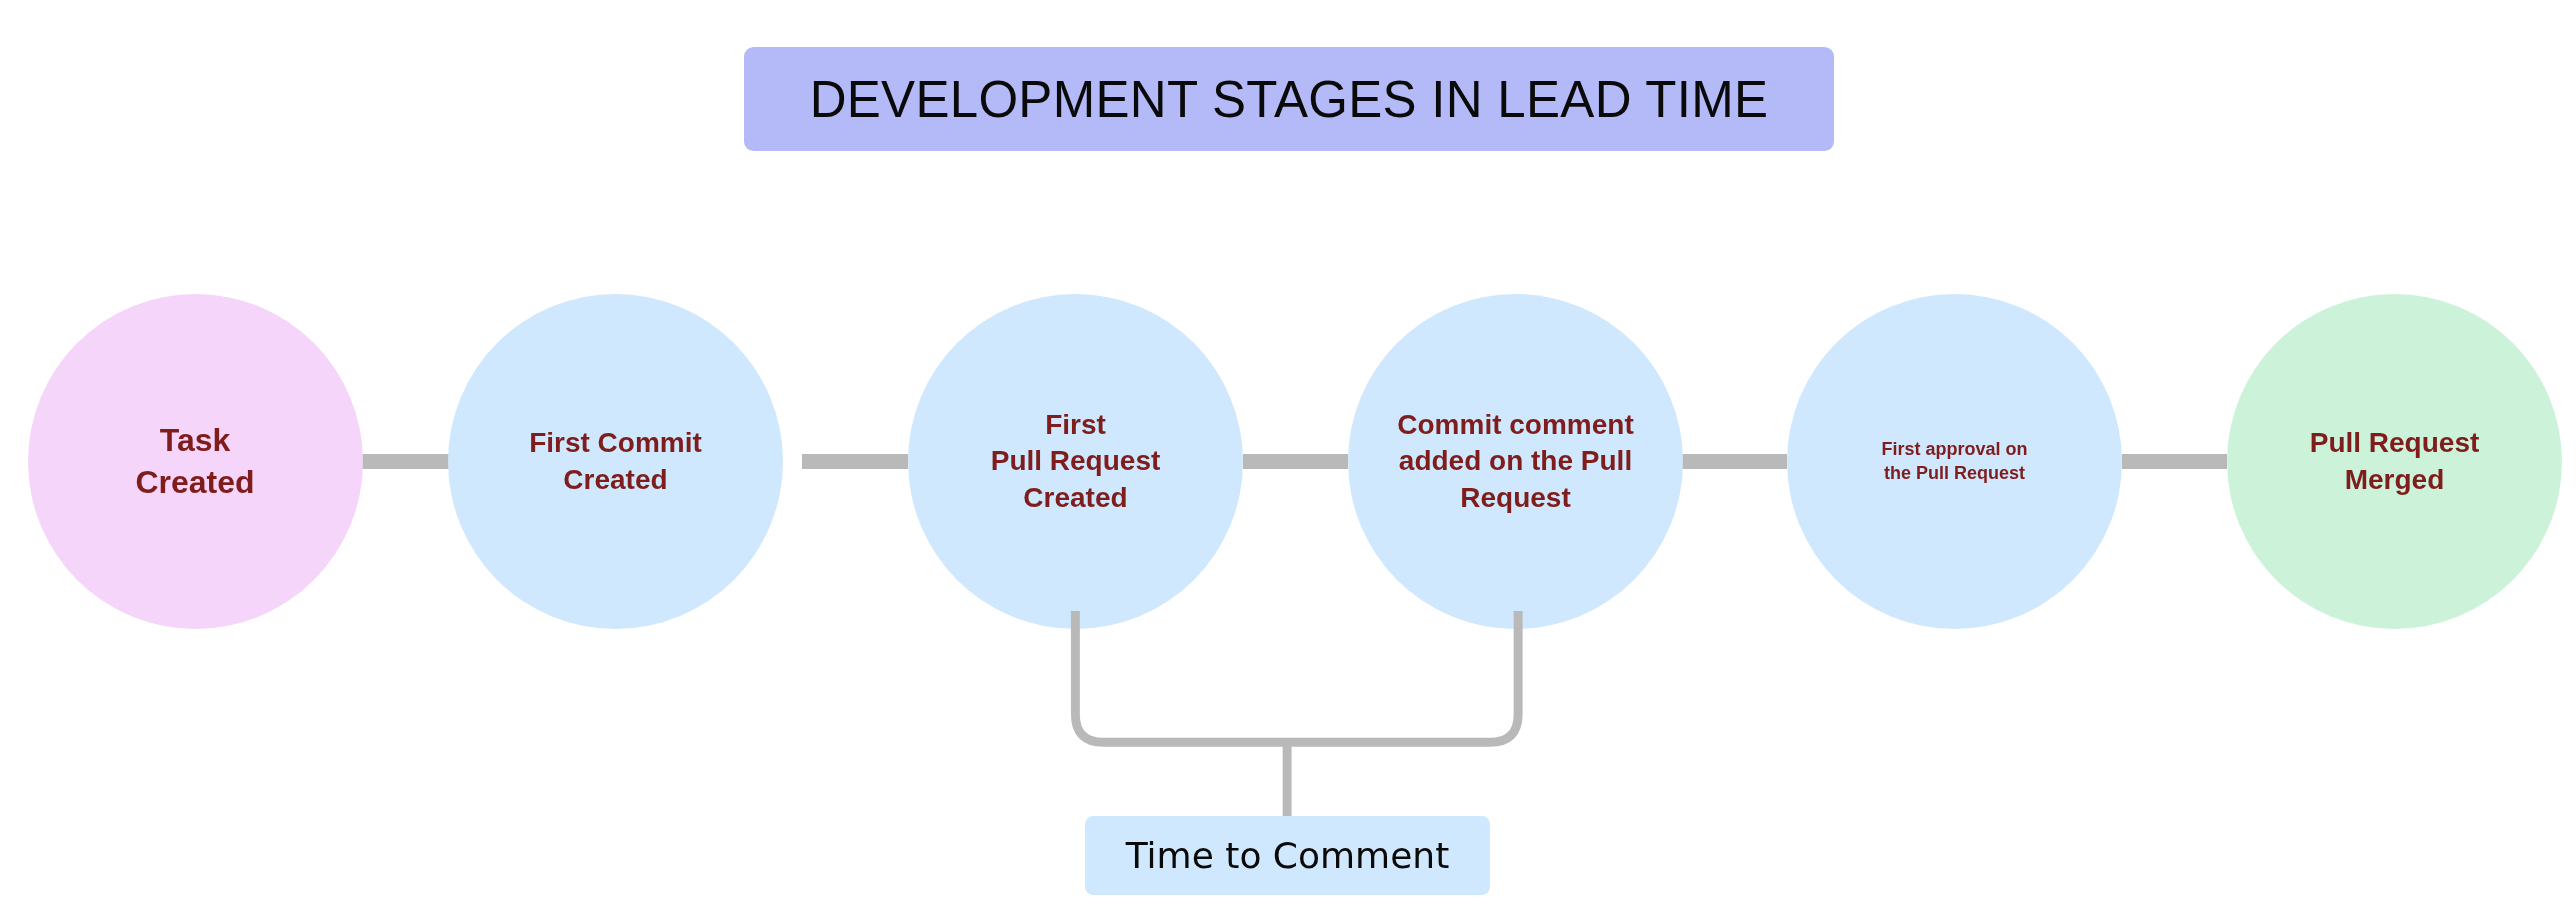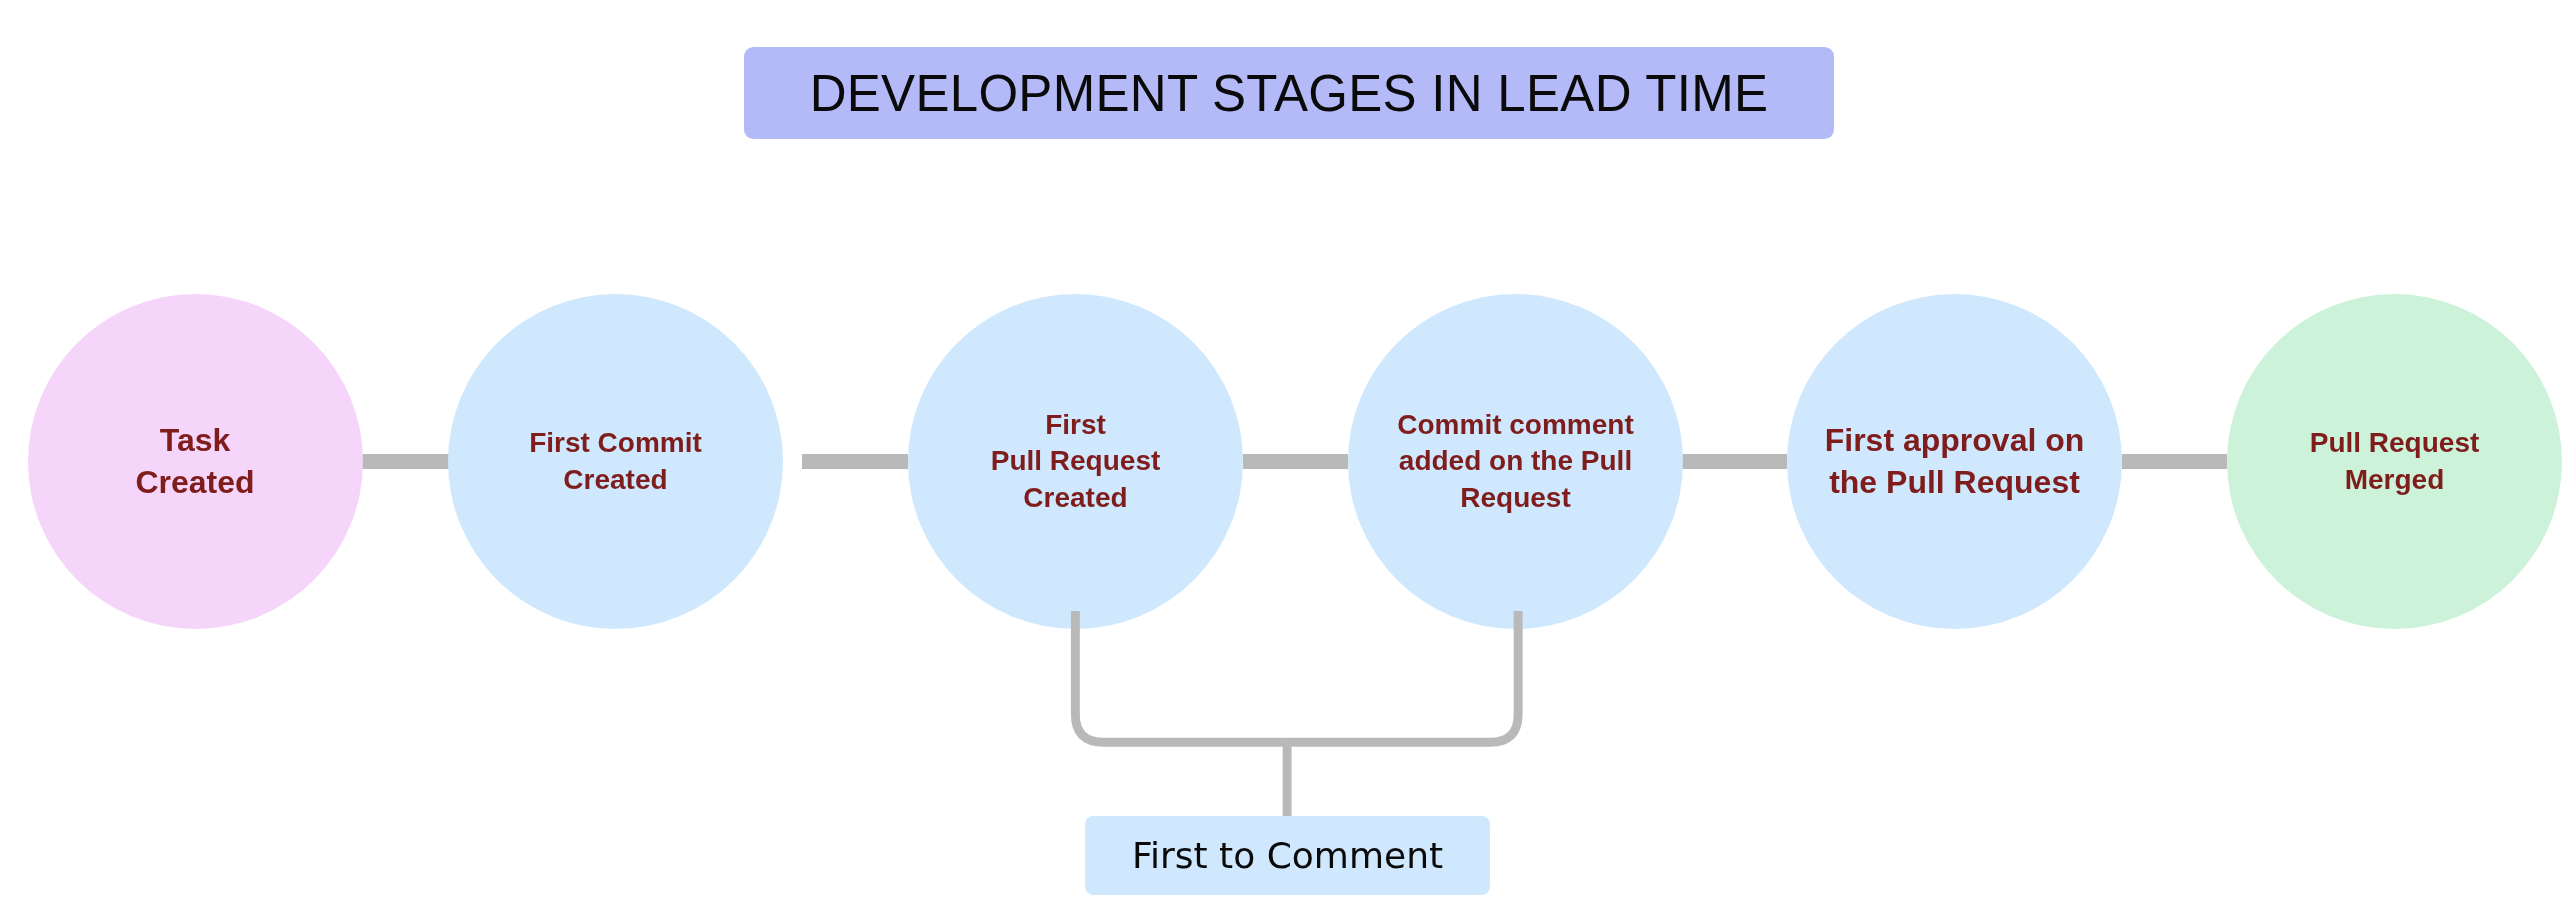--- a/index.html
+++ b/index.html
@@ -22,21 +22,21 @@
     width: 2576px;
     height: 923px;
   }
 
   
   .title-banner {
     position: absolute;
     left: 744px;
     top: 47px;
     width: 1090px;
-    height: 92px;
+    height: 104px;
     background: #b3baf7;
     border-radius: 9.6px;
     display: flex;
     align-items: center;
     justify-content: center;
     box-sizing: border-box;
   }
   .title-text {
     font-family: "Liberation Sans", sans-serif;
     font-size: 51px;
@@ -80,21 +80,21 @@
   .node.n2 { left: 448px;  background: #cfe8fd; }
   .node.n3 { left: 908px; background: #cfe8fd; justify-content: flex-end; }
   .node.n4 { left: 1348px; background: #cfe8fd; }
   .node.n5 { left: 1787px; background: #cfe8fd; }
   .node.n6 { left: 2227px; background: #ccf2da; }
 
   .node.n1 .node-label { font-size: 32px; }
   .node.n2 .node-label { font-size: 28px; }
   .node.n3 .node-label { font-size: 28px; }
   .node.n4 .node-label { font-size: 28px; }
-  .node.n5 .node-label { font-size: 32px; }
+  .node.n5 .node-label { font-size: 18px; }
   .node.n6 .node-label { font-size: 28px; }
 
   
   .bracket-svg {
     position: absolute;
     left: 1030px;
     top: 611px;
     width: 550px;
     height: 220px;
     overflow: visible;
@@ -168,17 +168,17 @@
   <svg class="bracket-svg" viewBox="0 0 800 320" width="550" height="220" preserveAspectRatio="none">
 
     <path d="M 66 0 L 66 150 Q 66 191 107 191 L 374 191" fill="none" stroke="#b9b9b9" stroke-width="13" stroke-linecap="butt"></path>
 
     <path d="M 710 0 L 710 150 Q 710 191 669 191 L 374 191" fill="none" stroke="#b9b9b9" stroke-width="13" stroke-linecap="butt"></path>
 
     <path d="M 374 186 L 374 300" fill="none" stroke="#b9b9b9" stroke-width="13" stroke-linecap="butt"></path>
   </svg>
 
   <div class="measure-box" style="background: rgb(207, 232, 253);">
-    <span class="measure-text">First to Comment</span>
+    <span class="measure-text">Time to Comment</span>
   </div>
 
 </div>
 
 
 </body></html>

